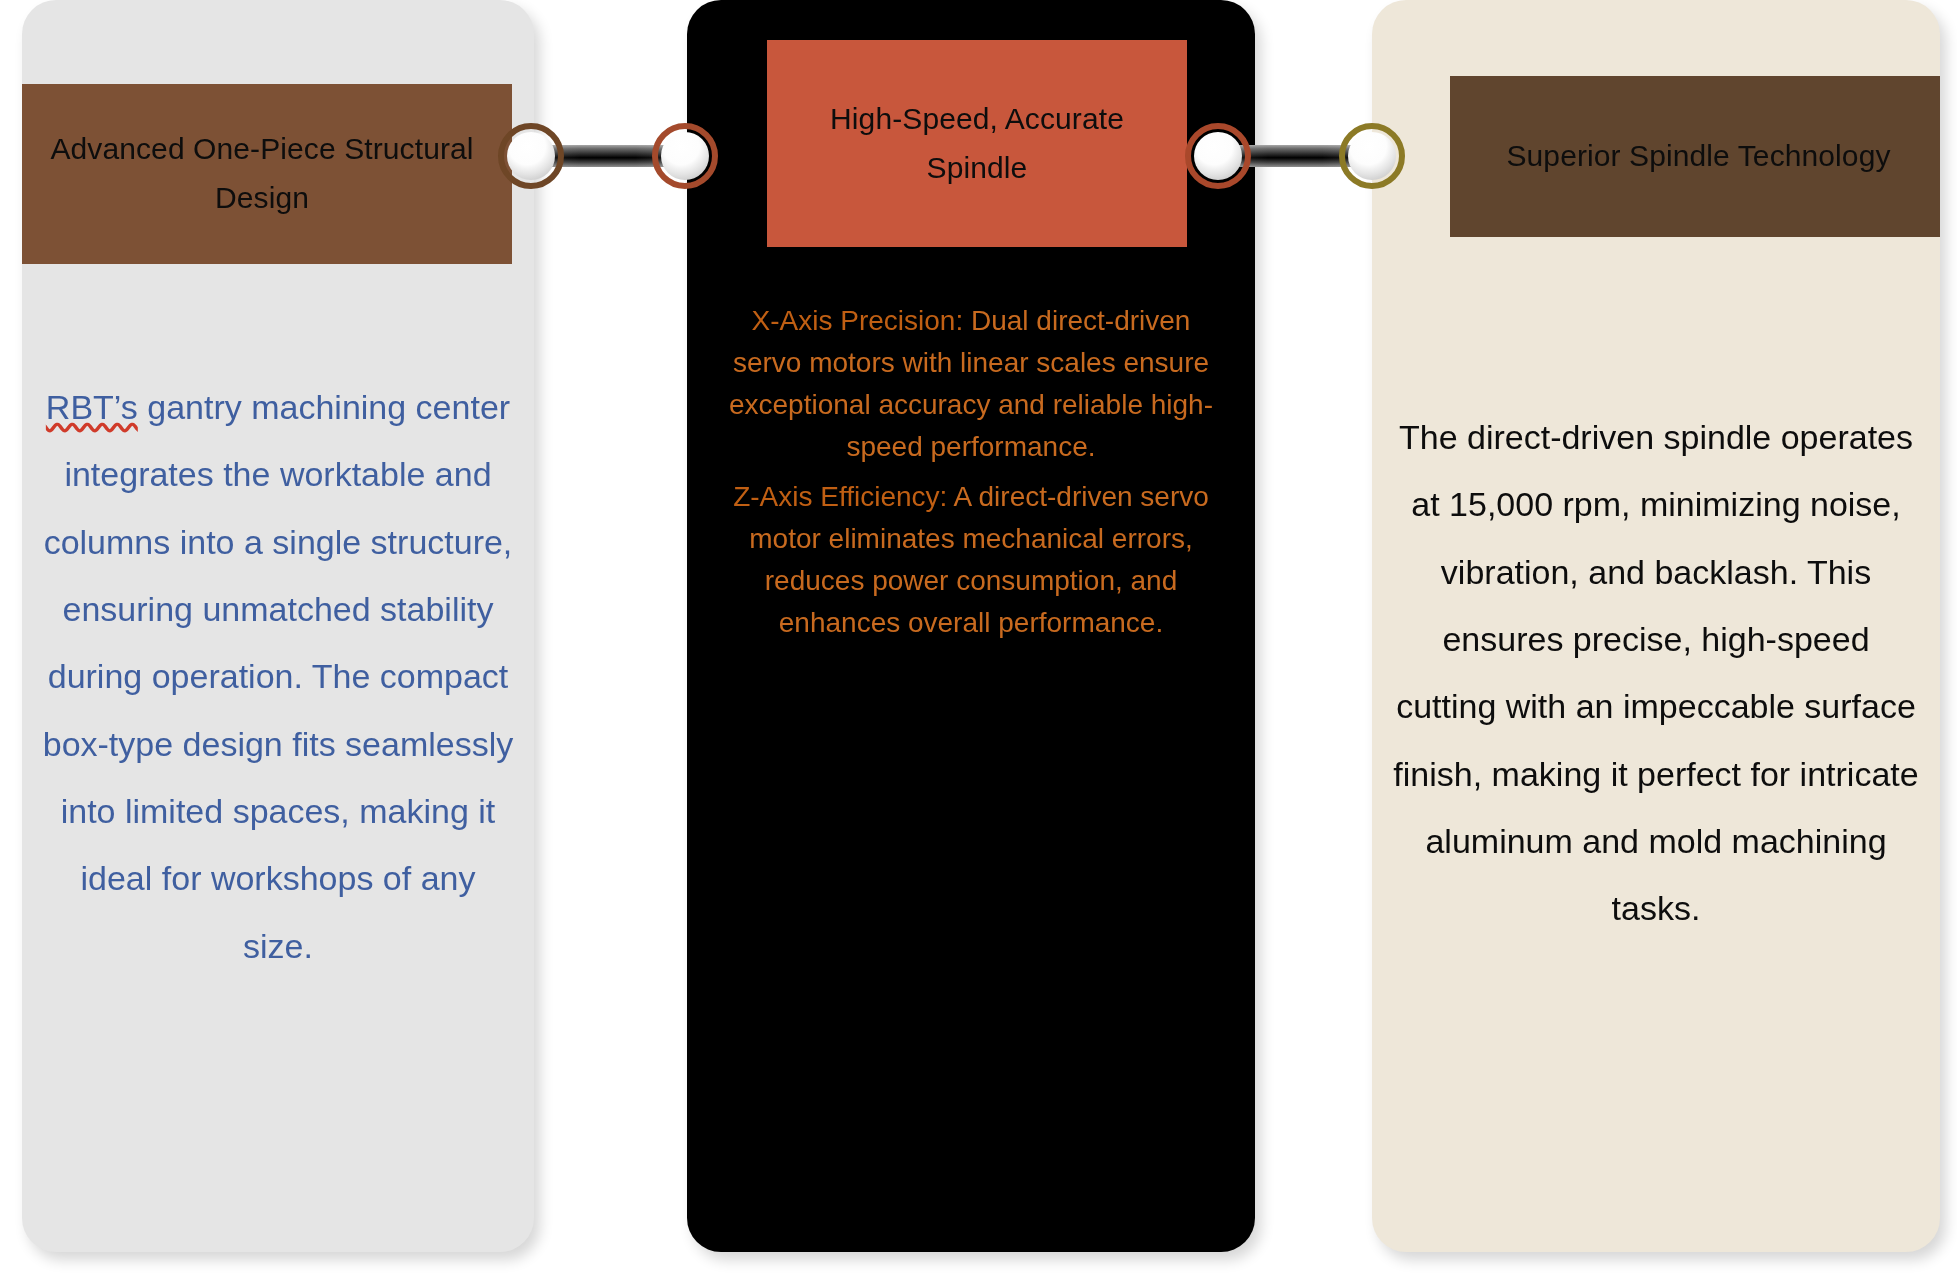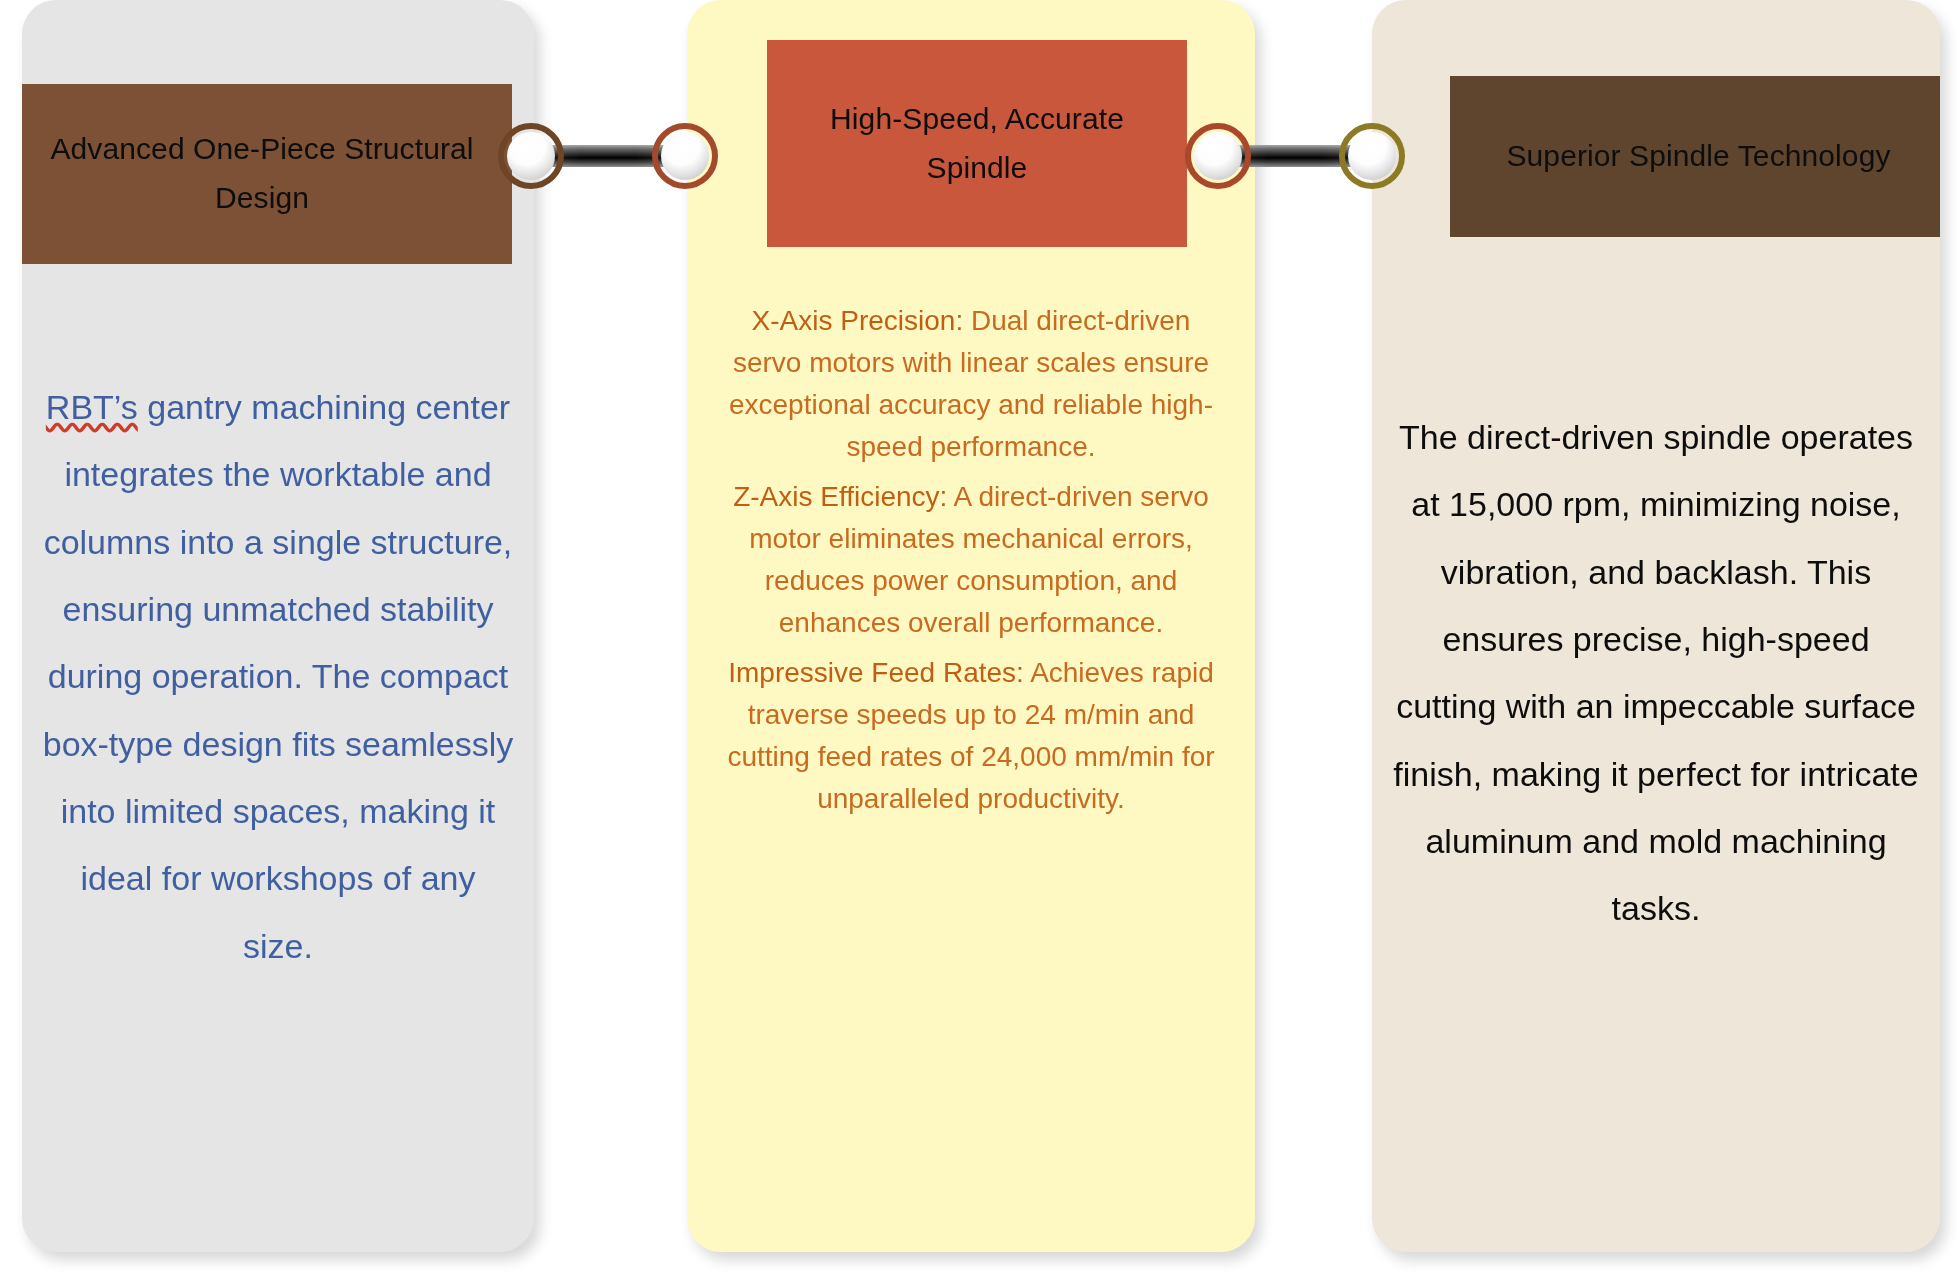--- a/index.html
+++ b/index.html
@@ -34,21 +34,21 @@
     left: 22px;
     width: 512px;
     height: 1252px;
     background: #e5e5e5;
     text-decoration: underline;
   }
   .card-2 {
     left: 687px;
     width: 568px;
     height: 1252px;
-    background: #fef9c3;
+    background: #000000;
   }
   .card-3 {
     left: 1372px;
     width: 568px;
     height: 1252px;
     background: #eee7d9;
   }
 
   
   .card-header {
@@ -206,23 +206,20 @@
       <span>High-Speed, Accurate</span>
       <span>Spindle</span>
     </div>
     <div class="card-body body-2">
       <div class="para">
         <span class="lead">X-Axis Precision:</span><span> Dual direct-driven servo motors with linear scales ensure exceptional accuracy and reliable high-speed performance.</span>
       </div>
       <div class="para">
         <span class="lead">Z-Axis Efficiency:</span><span> A direct-driven servo motor eliminates mechanical errors, reduces power consumption, and enhances overall performance.</span>
       </div>
-      <div class="para">
-        <span class="lead">Impressive Feed Rates:</span><span> Achieves rapid traverse speeds up to 24 m/min and cutting feed rates of 24,000 mm/min for unparalleled productivity.</span>
-      </div>
     </div>
   </div>
 
   <div class="card card-3">
     <div class="card-header header-3">
       <span>Superior Spindle Technology</span>
     </div>
     <div class="card-body body-3">
       <span>The direct-driven spindle operates at 15,000 rpm, minimizing noise, vibration, and backlash. This ensures precise, high-speed cutting with an impeccable surface finish, making it perfect for intricate aluminum and mold machining tasks.</span>
     </div>

